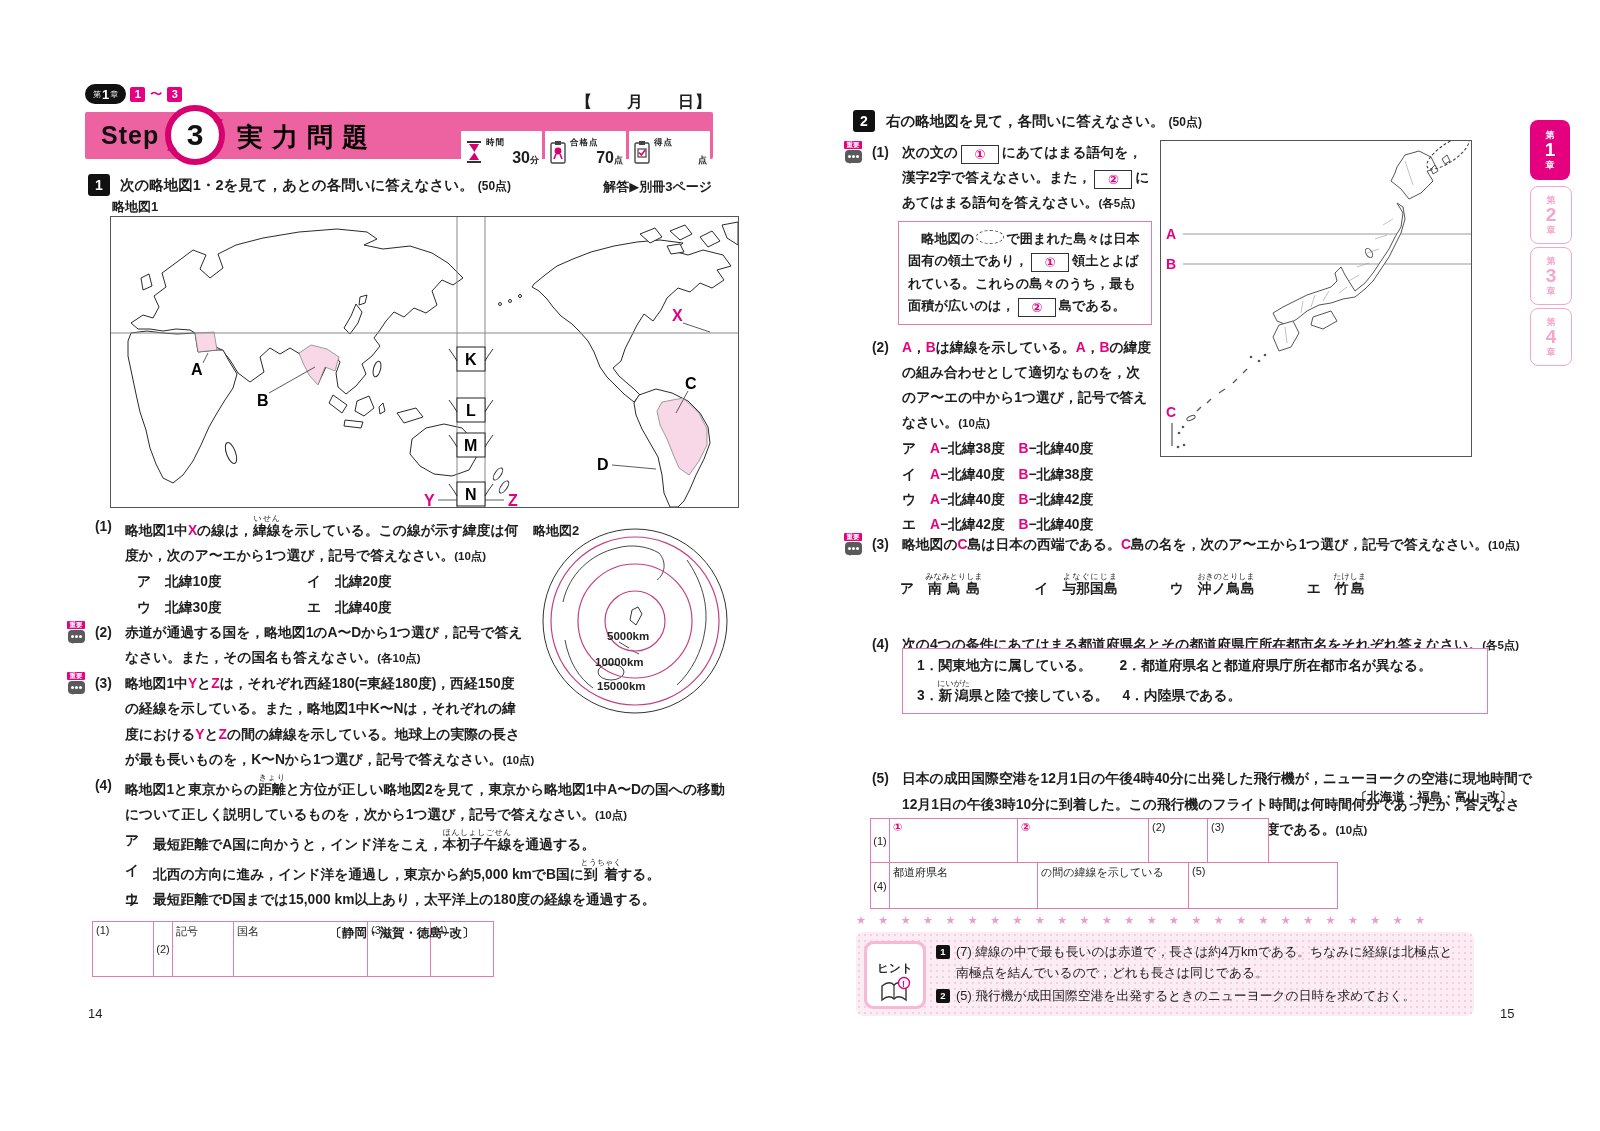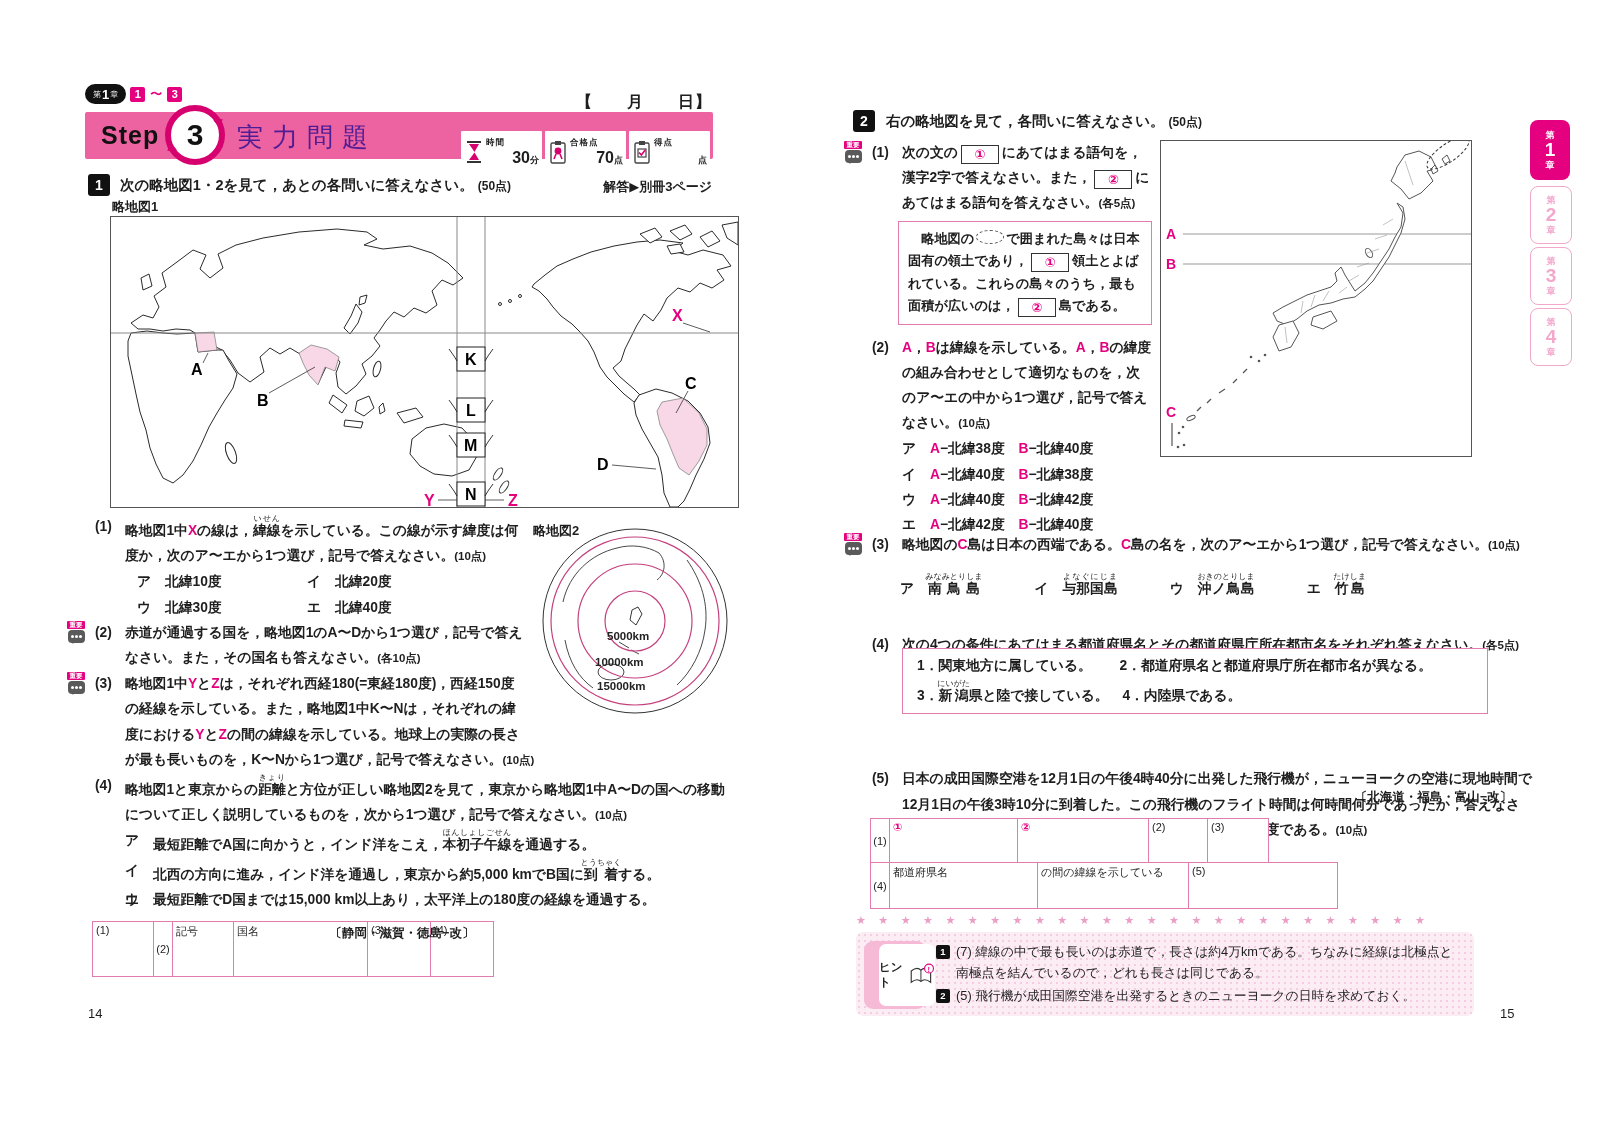--- a/index.html
+++ b/index.html
@@ -12,21 +12,21 @@
   .chap-pill{background:#111;color:#fff;border-radius:10px;height:20px;display:flex;align-items:center;padding:0 8px;gap:1px;}
   .chap-pill .sm{font-size:8px;} .chap-pill .lg{font-size:13px;font-weight:bold;}
   .range-box{background:#e4007f;color:#fff;width:15px;height:15px;font-size:11px;font-weight:bold;display:flex;align-items:center;justify-content:center;border-radius:2px;}
   .range-tilde{color:#e4007f;font-weight:bold;font-size:12px;margin:0 1px;}
   .date-line{left:500px;top:92px;width:212px;text-align:right;font-size:16px;font-weight:bold;letter-spacing:1px;}
   .banner{left:85px;top:112px;width:628px;height:47px;background:#ed62a0;border-radius:2px;}
   .step-word{position:absolute;left:16px;top:9px;font-size:25px;font-weight:bold;color:#111;letter-spacing:1px;}
   .step-circ{position:absolute;left:80px;top:-7px;width:48px;height:48px;background:#fff;border:6px solid #d6006f;border-radius:50%;display:flex;align-items:center;justify-content:center;font-size:30px;font-weight:bold;color:#111;}
   .step-circ:before{content:"";position:absolute;right:-9px;top:4px;border:5px solid transparent;border-left:8px solid #d6006f;transform:rotate(-40deg);}
   .step-circ:after{content:"";position:absolute;left:-9px;bottom:4px;border:5px solid transparent;border-right:8px solid #d6006f;transform:rotate(-40deg);}
-  .banner-title{position:absolute;left:152px;top:8px;font-size:26px;font-weight:normal;color:#4c1d95;letter-spacing:9px;}
+  .banner-title{position:absolute;left:152px;top:8px;font-size:26px;font-weight:bold;color:#000000;letter-spacing:9px;}
   .badges{position:absolute;right:3px;top:19px;display:flex;gap:3px;height:41px;}
   .badge{background:#fff;width:75px;display:flex;align-items:center;padding:2px 3px;gap:2px;border-radius:1px;}
   .badge svg{flex:0 0 auto;}
   .badge-tx{flex:1;display:flex;flex-direction:column;align-items:flex-end;}
   .badge-lb{font-size:8.5px;font-weight:bold;color:#222;align-self:flex-start;letter-spacing:1px;}
   .badge-val{font-size:16px;font-weight:bold;line-height:16px;}
   .badge-unit{font-size:9px;font-weight:bold;}
   .ans-ref{left:500px;top:178px;width:212px;text-align:right;font-size:13px;font-weight:bold;}
   
   .qnum{width:22px;height:22px;background:#111;color:#fff;font-size:14px;font-weight:bold;display:flex;align-items:center;justify-content:center;border-radius:3px;}
@@ -60,21 +60,21 @@
   .acell .lab{position:absolute;left:3px;top:2px;font-size:11px;}
   .acell .lab-mid{position:absolute;left:0;right:0;top:50%;transform:translateY(-50%);text-align:center;font-size:11px;}
   .t-circ{color:#e4007f;font-weight:bold;font-size:13px;}
   .cite{font-size:12.5px;font-weight:bold;text-align:right;}
   
   .pinkbox{border:1.6px solid #e27bae;background:#fff;}
   
   .stars{color:#eb9ec6;font-size:11px;letter-spacing:12.5px;white-space:nowrap;}
   .hint-panel{background:#fcecf4;background-image:radial-gradient(#f5cde2 1px,transparent 1px);background-size:6px 6px;border-radius:8px;}
   .hint-badge{position:absolute;left:8px;top:9px;width:56px;height:62px;background:#f6b9d6;border-radius:9px;padding:3px;}
-  .hint-badge-in{width:100%;height:100%;background:#fff;border-radius:7px;display:flex;align-items:center;justify-content:flex-end;margin-left:12px;}
+  .hint-badge-in{width:100%;height:100%;background:#fff;border-radius:7px;display:flex;flex-direction:column;align-items:center;justify-content:flex-end;}
   .hint-badge-lb{font-size:11.5px;font-weight:bold;color:#222;}
   .hint-items{margin-left:80px;padding:10px 10px 0 0;}
   .hint-item{position:relative;padding-left:20px;font-size:12.8px;line-height:20.5px;font-weight:500;margin-bottom:3px;}
   .hint-num{position:absolute;left:0;top:3px;width:14px;height:14px;background:#111;color:#fff;font-size:9.5px;font-weight:bold;display:flex;align-items:center;justify-content:center;border-radius:2px;}
   
   .side-tab{left:1530px;width:40px;border-radius:8px;display:flex;flex-direction:column;align-items:center;justify-content:center;}
   .side-tab .t-pre,.side-tab .t-post{font-size:9px;font-weight:bold;line-height:10px;}
   .side-tab .t-num{font-size:19px;font-weight:bold;line-height:20px;}
   .tab-active{background:#e4007f;color:#fff;}
   .tab-idle{background:#fff;color:#f2a7cb;border:1.6px solid #f2a7cb;}

